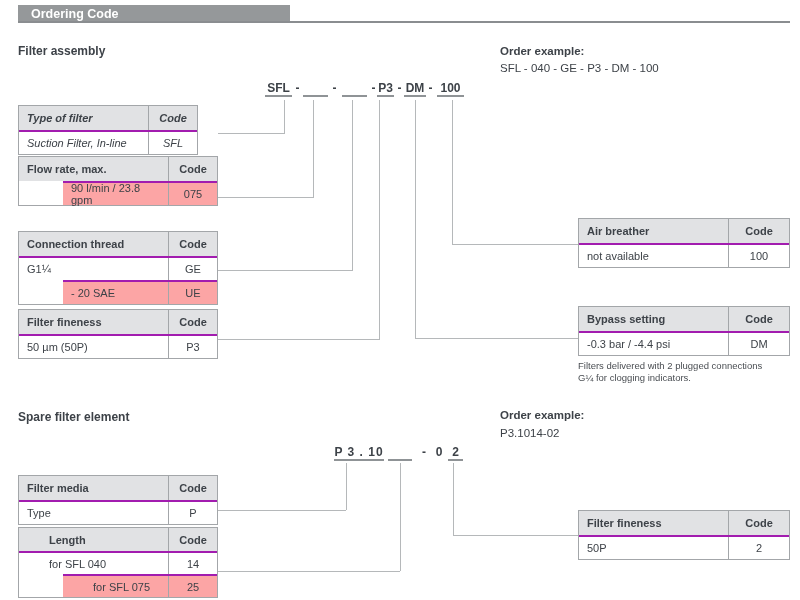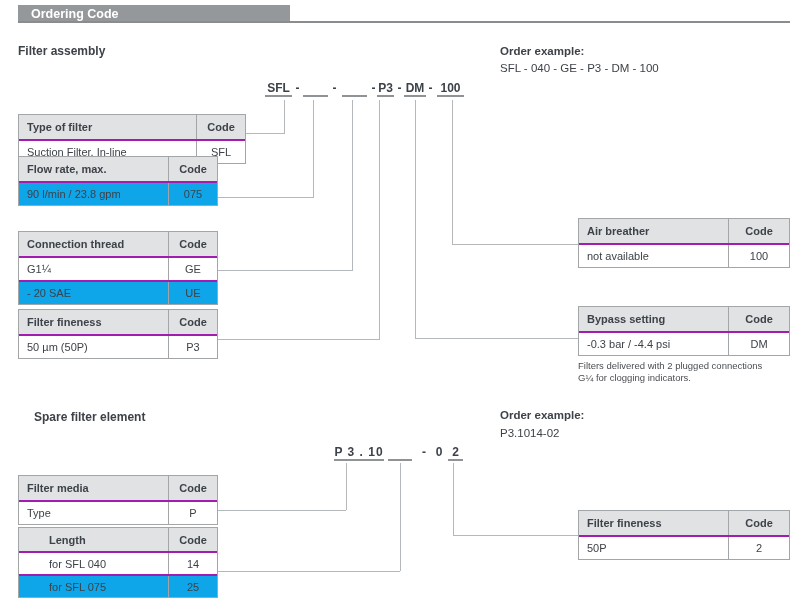--- a/index.html
+++ b/index.html
@@ -13,21 +13,21 @@
 
   .secheading{position:absolute;font-size:12px;font-weight:bold;color:#3d4248;}
   .oex-label{position:absolute;font-size:11.5px;font-weight:bold;color:#3d4248;}
   .oex-value{position:absolute;font-size:11.5px;color:#3d4248;}
 
   
   .otable{position:absolute;background:#ffffff;border:1px solid #a3a6a9;font-size:11px;box-sizing:border-box;}
   .trow{display:flex;height:24px;border-top:2px solid #a21caf;box-sizing:border-box;}
   .trow:first-child{border-top:none;}
   .thead{background:#e1e2e4;font-weight:bold;}
-  .alt{background:#0ea5e9;}
+  .alt{background:#fca5a5;margin-left:44px;}
   .tlabel{flex:1;display:flex;align-items:center;padding:0 8px;border-right:1px solid #a3a6a9;box-sizing:border-box;}
   .tcode{width:48px;display:flex;align-items:center;justify-content:center;box-sizing:border-box;}
   .rtable .tcode{width:60px;}
   .shortrow .trow{height:23px;padding-left:22px;}
 
   
   .codeseg{position:absolute;height:16px;font-size:12px;font-weight:bold;color:#3d4248;
            text-align:center;line-height:15px;border-bottom:2px solid #8f9396;box-sizing:border-box;}
   .dashseg{border-bottom:none;}
 
@@ -71,21 +71,21 @@
   <div class="hline" style="left:218px;top:197px;width:96px;"></div>
   <div class="vline" style="left:352px;top:100px;height:170px;"></div>
   <div class="hline" style="left:218px;top:270px;width:135px;"></div>
   <div class="vline" style="left:379px;top:100px;height:239px;"></div>
   <div class="hline" style="left:218px;top:339px;width:162px;"></div>
   <div class="vline" style="left:415px;top:100px;height:238px;"></div>
   <div class="hline" style="left:415px;top:338px;width:163px;"></div>
   <div class="vline" style="left:452px;top:100px;height:144px;"></div>
   <div class="hline" style="left:452px;top:244px;width:126px;"></div>
 
-  <div class="otable" style="left:18px;top:114px;width:228px;">
+  <div class="otable" style="left:18px;top:105px;width:180px;font-style:italic;">
     <div class="trow thead">
       <div class="tlabel">Type of filter</div>
       <div class="tcode">Code</div>
     </div>
     <div class="trow">
       <div class="tlabel">Suction Filter, In-line</div>
       <div class="tcode">SFL</div>
     </div>
   </div>
 
@@ -142,21 +142,21 @@
       <div class="tlabel">Bypass setting</div>
       <div class="tcode">Code</div>
     </div>
     <div class="trow">
       <div class="tlabel">-0.3 bar / -4.4 psi</div>
       <div class="tcode">DM</div>
     </div>
   </div>
   <div class="notetext" style="left:578px;top:360px;width:200px;">Filters delivered with 2 plugged connections G¼ for clogging indicators.</div>
 
-  <div class="secheading" style="left:18px;top:410px;margin-left:16px;">Spare filter element</div>
+  <div class="secheading" style="left:18px;top:410px;">Spare filter element</div>
 
   <div class="oex-label" style="left:500px;top:409px;">Order example:</div>
   <div class="oex-value" style="left:500px;top:427px;">P3.1014-02</div>
 
   <div class="codeseg" style="left:334px;top:445px;width:50px;letter-spacing:1px;">P 3 . 10</div>
   <div class="codeseg" style="left:388px;top:445px;width:24px;"></div>
   <div class="codeseg dashseg" style="left:420px;top:445px;width:8px;">-</div>
   <div class="codeseg dashseg" style="left:434px;top:445px;width:10px;">0</div>
   <div class="codeseg" style="left:448px;top:445px;width:15px;">2</div>
 

